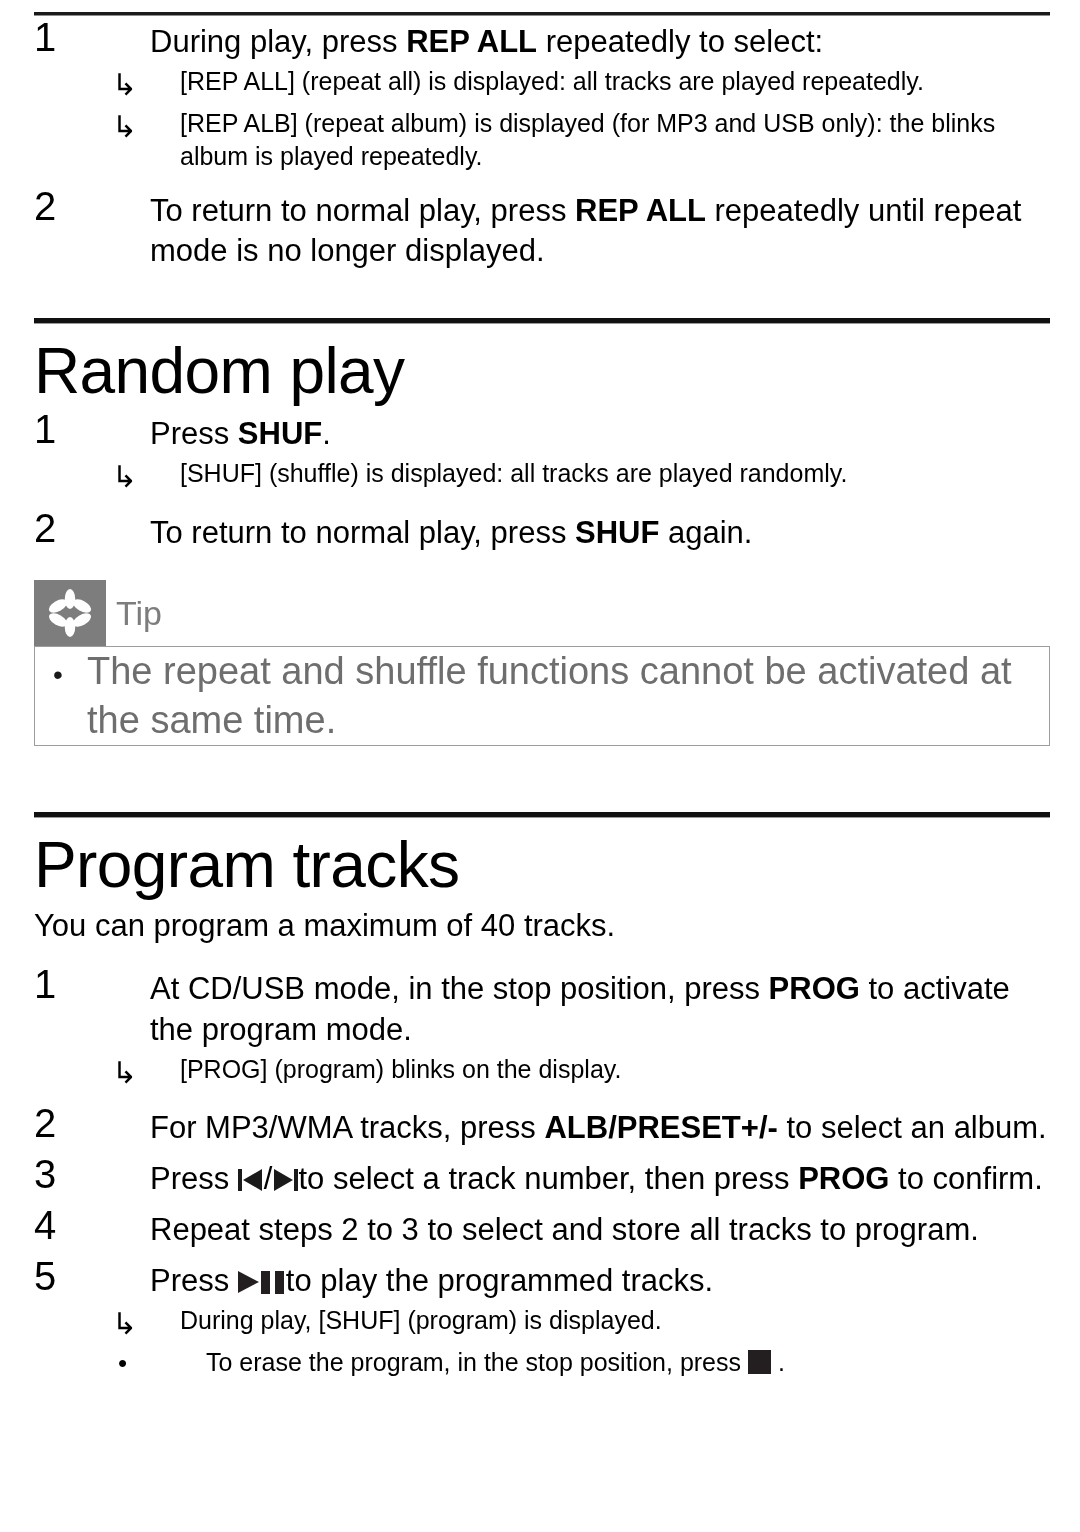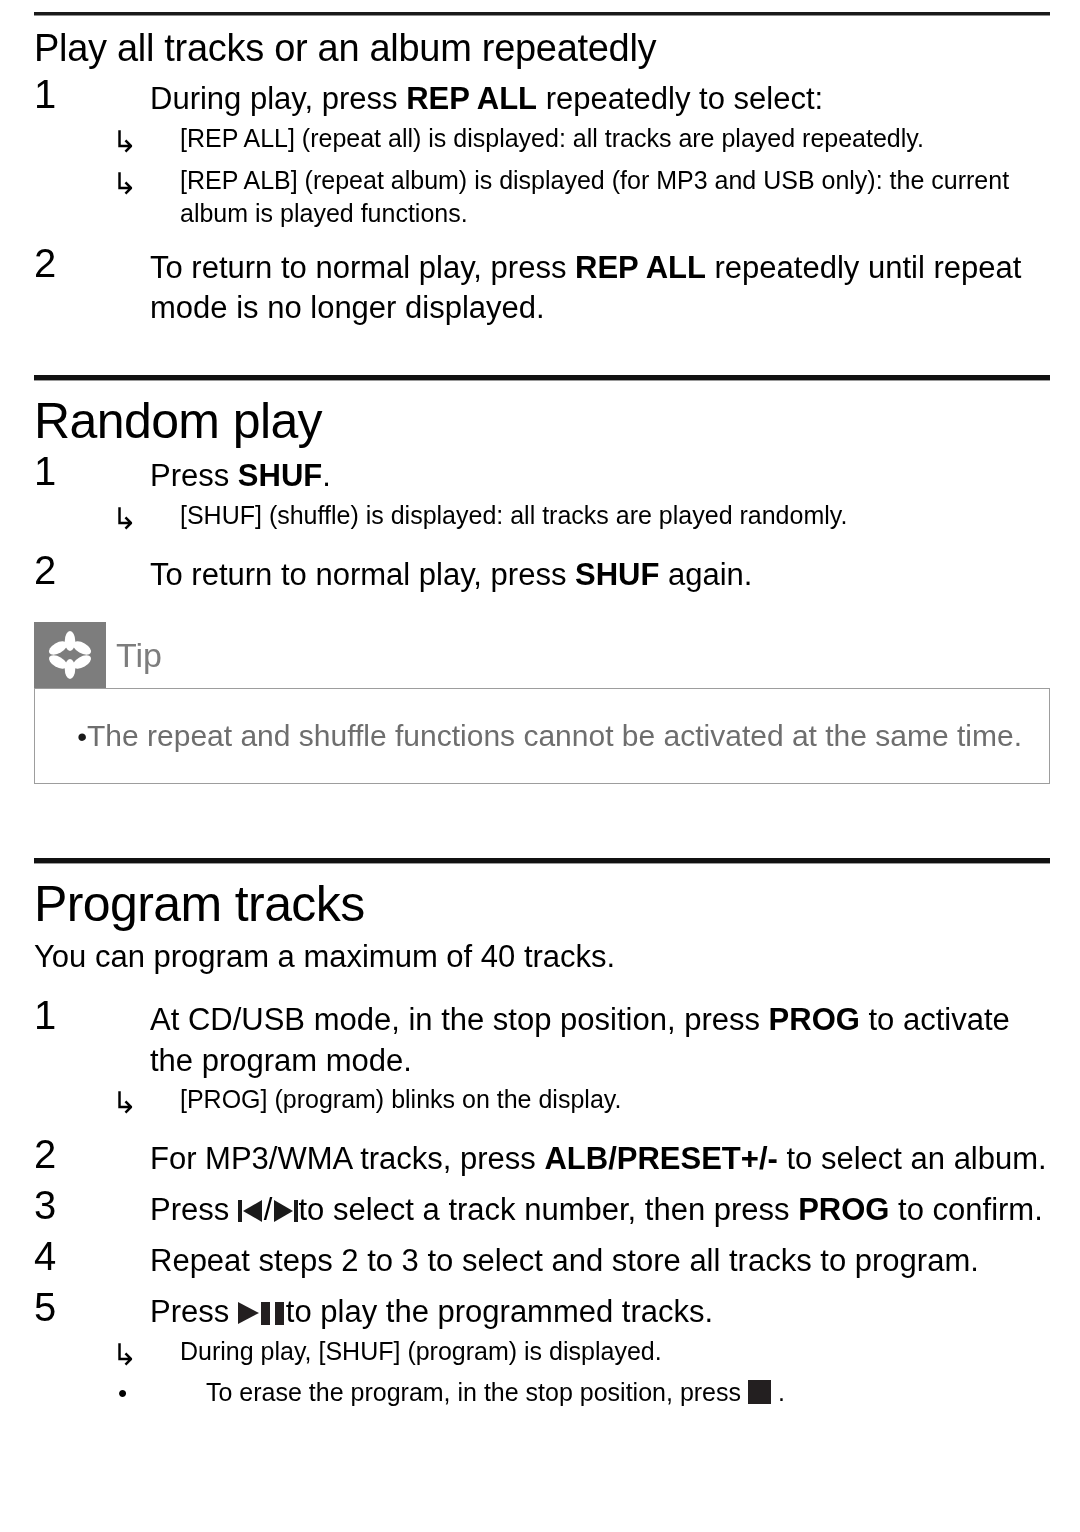--- a/index.html
+++ b/index.html
@@ -39,21 +39,21 @@
 
   
   .h-sub {
     font-size: 38px;
     font-weight: 400;
     letter-spacing: -0.3px;
     margin: 12px 0 4px 34px;
     line-height: 1.08;
   }
   .h-main {
-    font-size: 50px;
+    font-size: 64px;
     font-weight: 400;
     letter-spacing: -0.6px;
     margin: 14px 0 2px 34px;
     line-height: 1.06;
   }
 
   
   .step {
     display: flex;
     align-items: flex-start;
@@ -173,22 +173,21 @@
   .ico-pause .pb2 { left: 15px; }
   .ico-stop {
     display: inline-block;
     width: 23px; height: 24px;
     background: #231f20;
     vertical-align: -3px;
   }
 
   
   .tip-wrap {
-    margin: 26px 30px 16px 34px;
-    text-align: right;
+    margin: 26px 30px 8px 34px;
   }
   .tip-head {
     display: flex;
     align-items: stretch;
     height: 66px;
   }
   .tip-icon {
     width: 72px;
     height: 66px;
     background: #7d7d7d;
@@ -219,52 +218,51 @@
     color: #6b6b6b;
     width: 100%;
     box-sizing: border-box;
   }
   .tip-bullet {
     flex: 0 0 34px;
     font-size: 28px;
     color: #1a1a1a;
   }
   .tip-text {
-    font-size: 30px;
+    font-size: 38px;
     color: #6e6e6e;
     line-height: 1.3;
   }
 
   .spacer-sm { height: 12px; }
   .spacer-lg { height: 46px; }
   .spacer-xl { height: 58px; }
 </style>
 </head>
 <body>
 
 <div class="page">
 
   <div class="spacer-sm"></div>
   <div class="rule-thin"></div>
 
-  <h2 class="h-sub">Play all tracks or an album repeatedly</h2>
 
   <div class="step">
     <div class="step-num">1</div>
     <div class="step-body">
       <span>During play, press </span><b>REP ALL</b><span> repeatedly to select:</span>
     </div>
   </div>
   <div class="sub">
     <div class="sub-mark">↳</div>
     <div class="sub-body">[REP ALL] (repeat all) is displayed: all tracks are played repeatedly.</div>
   </div>
   <div class="sub">
     <div class="sub-mark">↳</div>
-    <div class="sub-body">[REP ALB] (repeat album) is displayed (for MP3 and USB only): the current album is played functions.</div>
+    <div class="sub-body">[REP ALB] (repeat album) is displayed (for MP3 and USB only): the blinks album is played repeatedly.</div>
   </div>
 
   <div class="step" style="margin-top:12px;">
     <div class="step-num">2</div>
     <div class="step-body">
       <span>To return to normal play, press </span><b>REP ALL</b><span> repeatedly until repeat mode is no longer displayed.</span>
     </div>
   </div>
 
   <div class="spacer-lg"></div>

